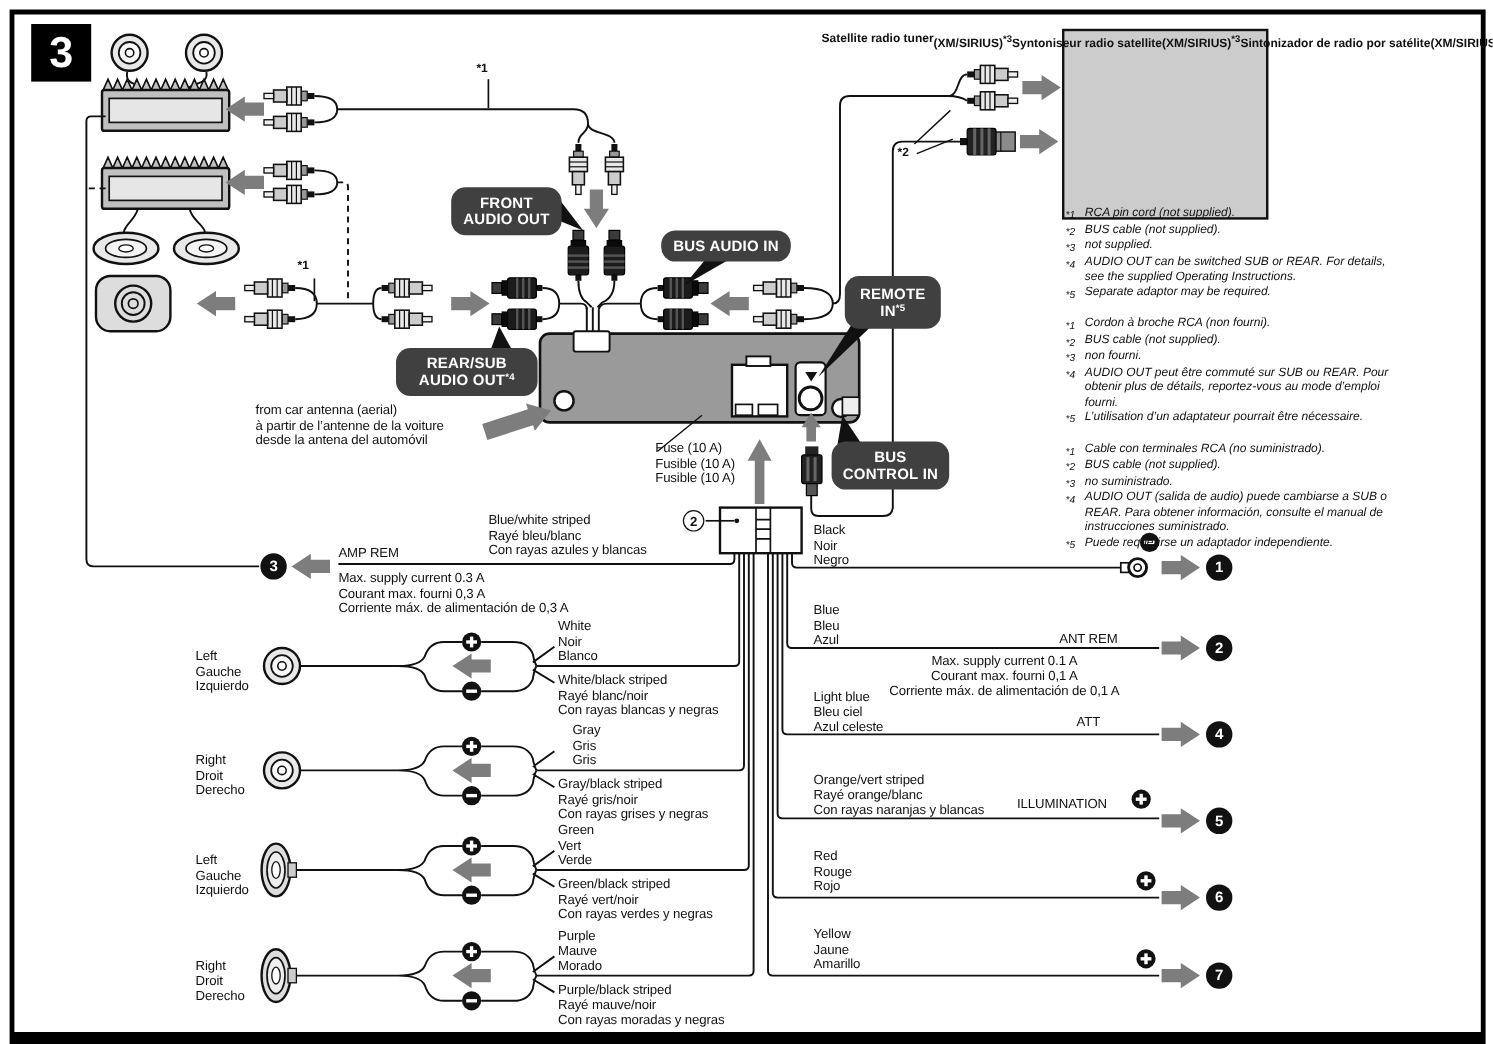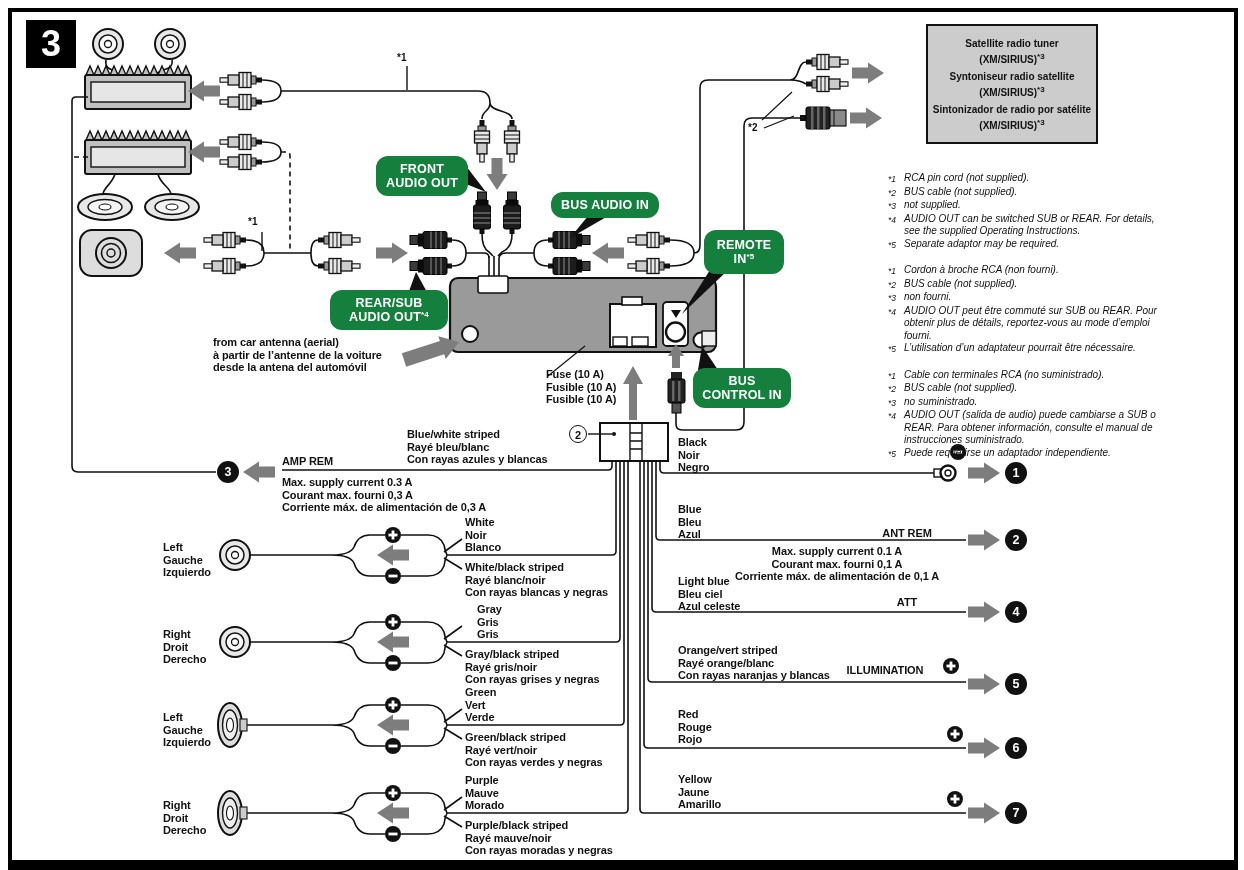--- a/index.html
+++ b/index.html
@@ -1,39 +1,39 @@
 <!DOCTYPE html>
 <html><head>
 <meta charset="utf-8">
 <style>
   html,body{margin:0;padding:0;background:#fff;}
   #page{position:relative;width:1244px;height:870px;background:#fff;overflow:hidden;
         font-family:"Liberation Sans",sans-serif;color:#111;}
   #frame{position:absolute;left:8px;top:8px;width:1222px;height:848px;
          border:4px solid #000;border-bottom-width:10px;pointer-events:none;}
   .art{position:absolute;left:0;top:0;}
-  .lbl{position:absolute;font-weight:bold;font-size:11px;line-height:12.5px;
+  .lbl{position:absolute;font-weight:normal;font-size:11px;line-height:12.5px;
        white-space:pre-line;letter-spacing:-0.1px;}
   .lbl.r{text-align:center;}
   .ref{position:absolute;font-weight:bold;font-size:10px;}
-  .callout{position:absolute;background:#15803d;color:#fff;border-radius:12px;
+  .callout{position:absolute;background:#404040;color:#fff;border-radius:12px;
            display:flex;align-items:center;justify-content:center;text-align:center;
            font-weight:bold;font-size:12.5px;line-height:1.12;letter-spacing:.2px;}
   .callout .base{white-space:pre-line;}
   .callout sup,.sat-line sup{font-size:8px;vertical-align:4px;}
   .term{position:absolute;width:22px;height:22px;border-radius:50%;background:#111;
         color:#fff;font-weight:bold;font-size:12.5px;line-height:22px;text-align:center;}
   .circref{position:absolute;width:18px;height:18px;border-radius:50%;background:#fff;
            border:1.6px solid #111;color:#111;font-weight:bold;font-size:11px;
            line-height:18px;text-align:center;box-sizing:border-box;}
   #step{position:absolute;left:26px;top:20px;width:50px;height:48px;background:#000;
         color:#fff;font-weight:bold;font-size:36px;display:flex;align-items:center;
         justify-content:center;}
-  #satbox{position:absolute;left:926px;top:24px;width:172px;height:120px;background:#ccc;
-          border:2.5px solid #111;box-sizing:border-box;display:flex;flex-direction:column;
+  #satbox{position:absolute;left:885px;top:24px;width:172px;height:159px;background:#ccc;
+          border:2.5px solid #111;box-sizing:border-box;display:flex;flex-direction:row;
           justify-content:center;text-align:center;}
   .sat-line{font-weight:bold;font-size:10px;line-height:13px;white-space:nowrap;}
   .sat-line.gap{margin-top:4px;}
   #footnotes{position:absolute;left:888px;top:172px;width:272px;}
   .fnblock{margin-bottom:13px;}
   .fn{display:flex;font-style:italic;font-size:10px;line-height:12.5px;}
   .fn .m{flex:0 0 16px;font-size:8.5px;padding-top:1px;}
   .fn .t{flex:1;}
 </style>
 </head>

